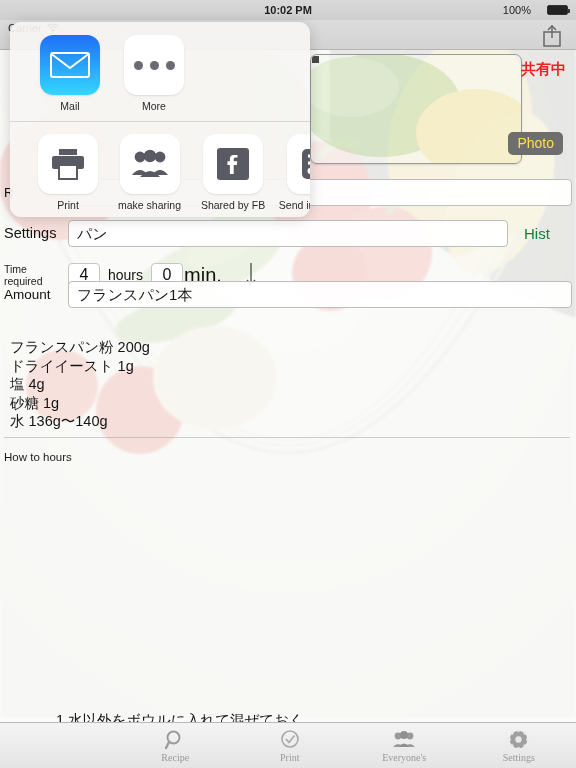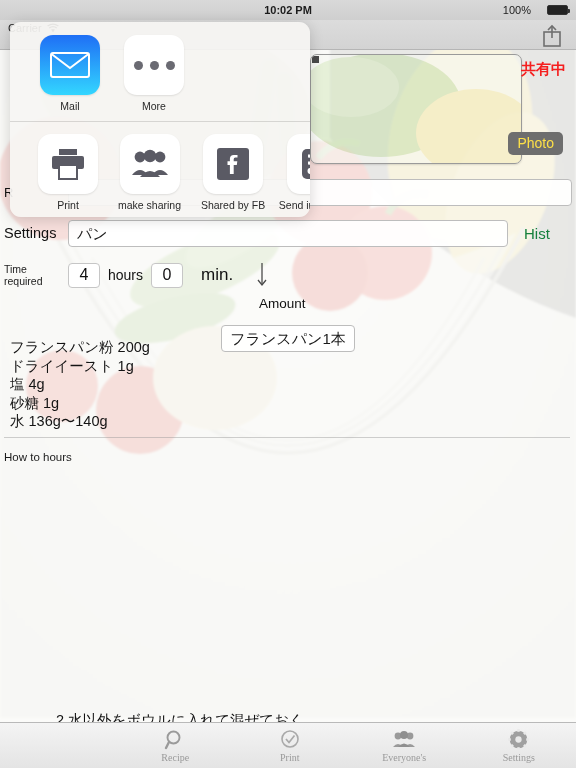--- a/index.html
+++ b/index.html
@@ -84,24 +84,24 @@
 
   .time-row { position: absolute; left: 4px; top: 210px; width: 568px; height: 30px; display: flex; align-items: center; }
   .time-row .lbl { width: 64px; font-size: 10.5px; color: #222; }
   .num-box {
     width: 32px; height: 25px; background: rgba(255,255,255,.95);
     border: 1px solid #c6c6c6; border-radius: 4px;
     display: flex; align-items: center; justify-content: center;
     font-size: 16px; color: #111;
   }
   .unit { font-size: 14px; color: #111; margin: 0 8px; }
-  .unit.min { font-size: 17px; margin-left: 18px; }
+  .unit.min { font-size: 20px; margin-left: 1px; }
   .dn-arrow { margin-left: 14px; width: 14px; height: 26px; }
 
-  .amount-row { position: absolute; left: 4px; top: 246px; width: 568px; height: 28px; display: flex; align-items: center; gap: 14px; flex-direction: column; }
+  .amount-row { position: absolute; left: 4px; top: 230px; width: 568px; height: 28px; display: flex; align-items: center; gap: 6px; }
   .amount-row .lbl { width: 58px; font-size: 13.5px; }
   .amount-row .field-input { flex: 1; height: 27px; }
 
   .material-row { position: absolute; left: 4px; top: 288px; width: 568px; display: flex; }
   .material-row .lbl { width: 58px; font-size: 13.5px; padding-top: 2px; }
   .material-text {
     font-size: 14.5px; color: #141414; line-height: 18.5px; white-space: pre-line;
     padding-left: 6px;
   }
 
@@ -270,21 +270,21 @@
     <div class="material-row">
       <span class="material-text">フランスパン粉 200g
 ドライイースト 1g
 塩 4g
 砂糖 1g
 水 136g〜140g</span>
     </div>
 
     <div class="divider"></div>
     <div class="howto-label">How to hours</div>
-    <div class="steps-text">2.水以外をボウルに入れて混ぜておく</div>
+    <div class="steps-text">1.水以外をボウルに入れて混ぜておく</div>
   </div>
 
   <div class="tabbar">
     <div class="spacer"></div>
     <div class="tab">
       <svg width="22" height="22" viewBox="0 0 22 22">
         <circle cx="9.5" cy="8.5" r="6" fill="none" stroke="#9a9a9a" stroke-width="1.9"></circle>
         <path d="M5 13 L2 19" stroke="#9a9a9a" stroke-width="2.4" stroke-linecap="round"></path>
       </svg>
       <span class="t-lbl">Recipe</span>

